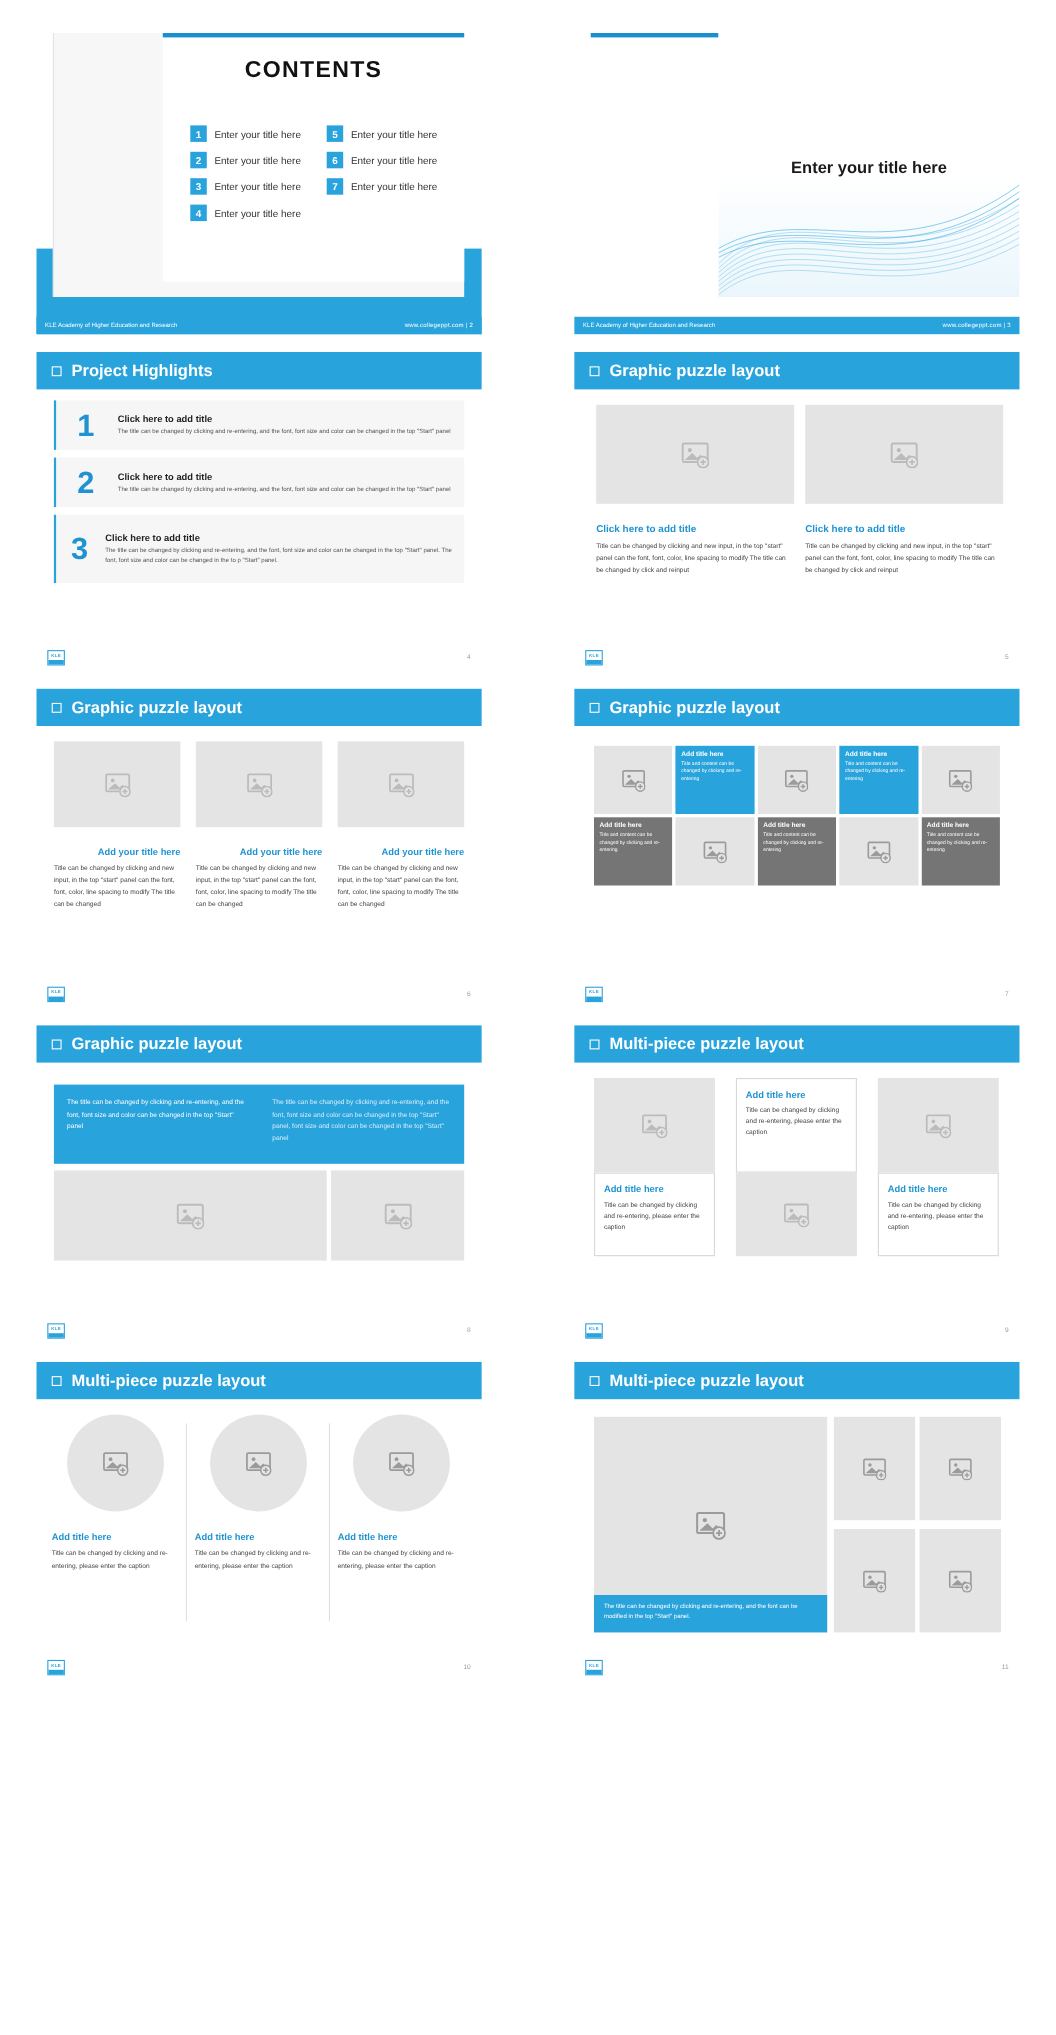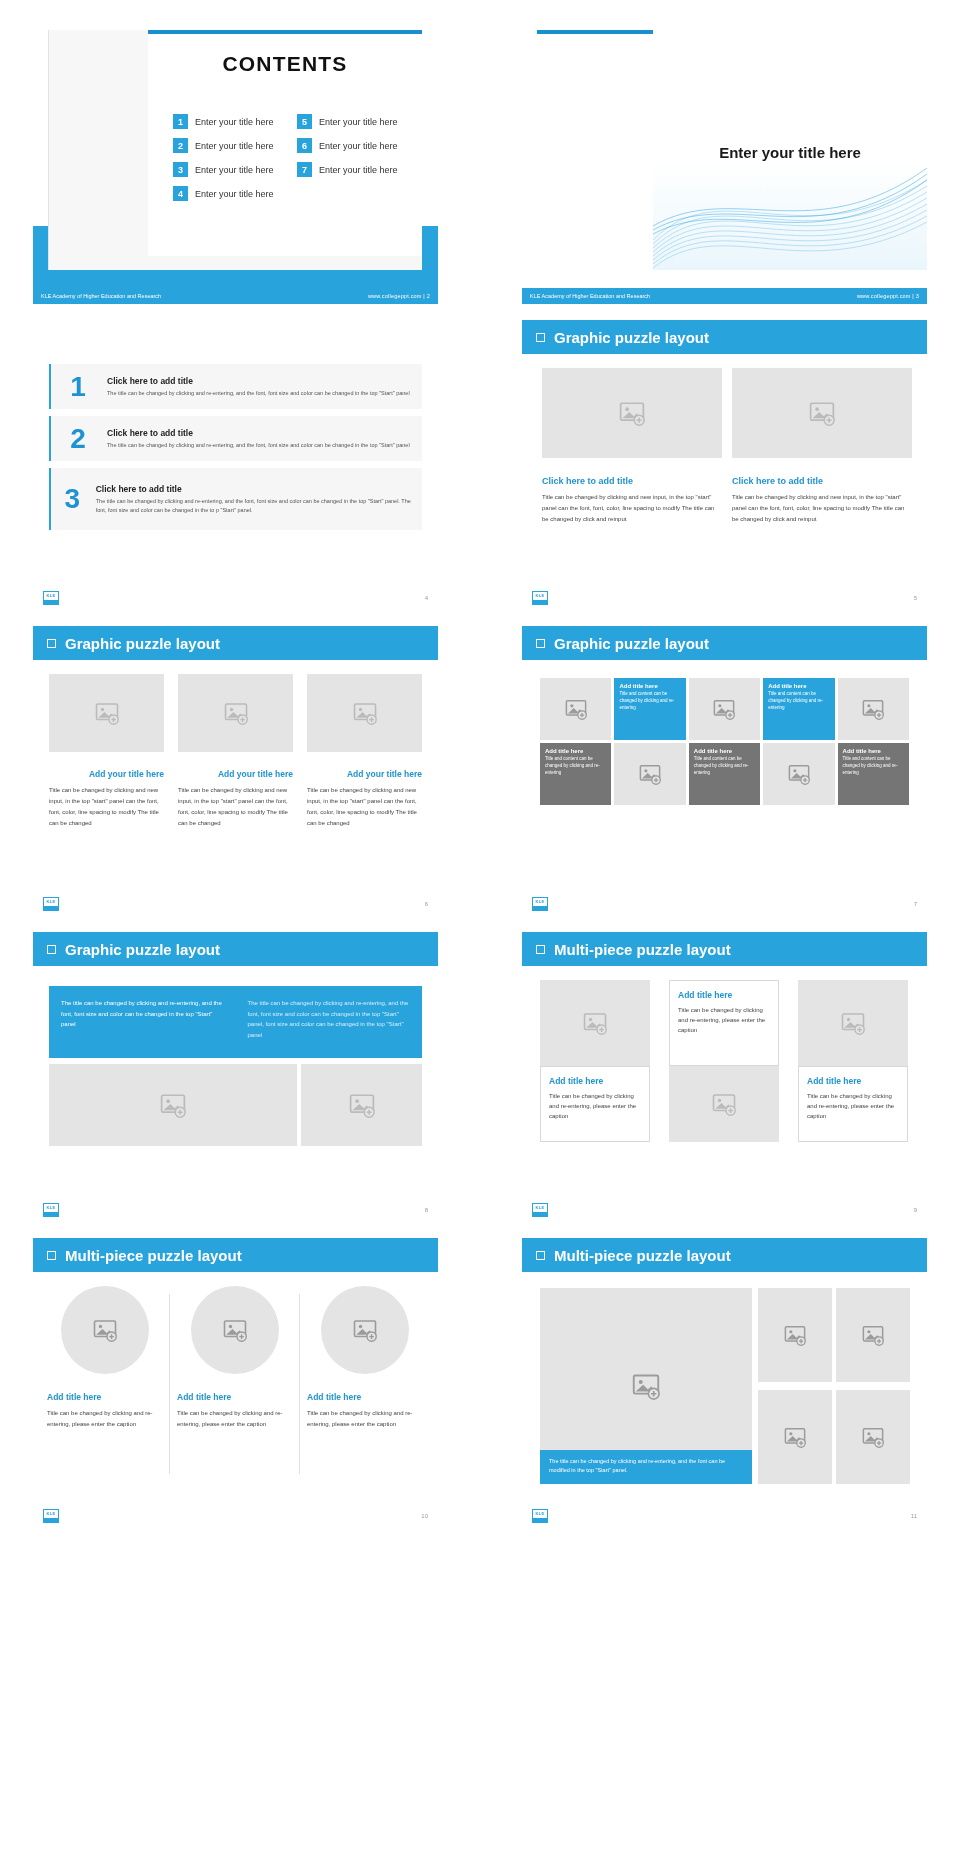--- a/index.html
+++ b/index.html
@@ -281,20 +281,24 @@
       <span>KLE Academy of Higher Education and Research</span>
       <span class="right">
         <span>www.collegeppt.com</span>
         <span>|</span>
         <span>3</span>
       </span>
     </div>
   </div>
 
   <div class="slide s4">
+    <div class="hdr">
+      <span class="sq"></span>
+      <span class="h-title">Project Highlights</span>
+    </div>
     <div class="rows">
       <div class="row">
         <div class="bignum">1</div>
         <div>
           <div class="rtitle">Click here to add title</div>
           <div class="rbody">The title can be changed by clicking and re-entering, and the font, font size and color can be changed in the top "Start" panel</div>
         </div>
       </div>
       <div class="row">
         <div class="bignum">2</div>

